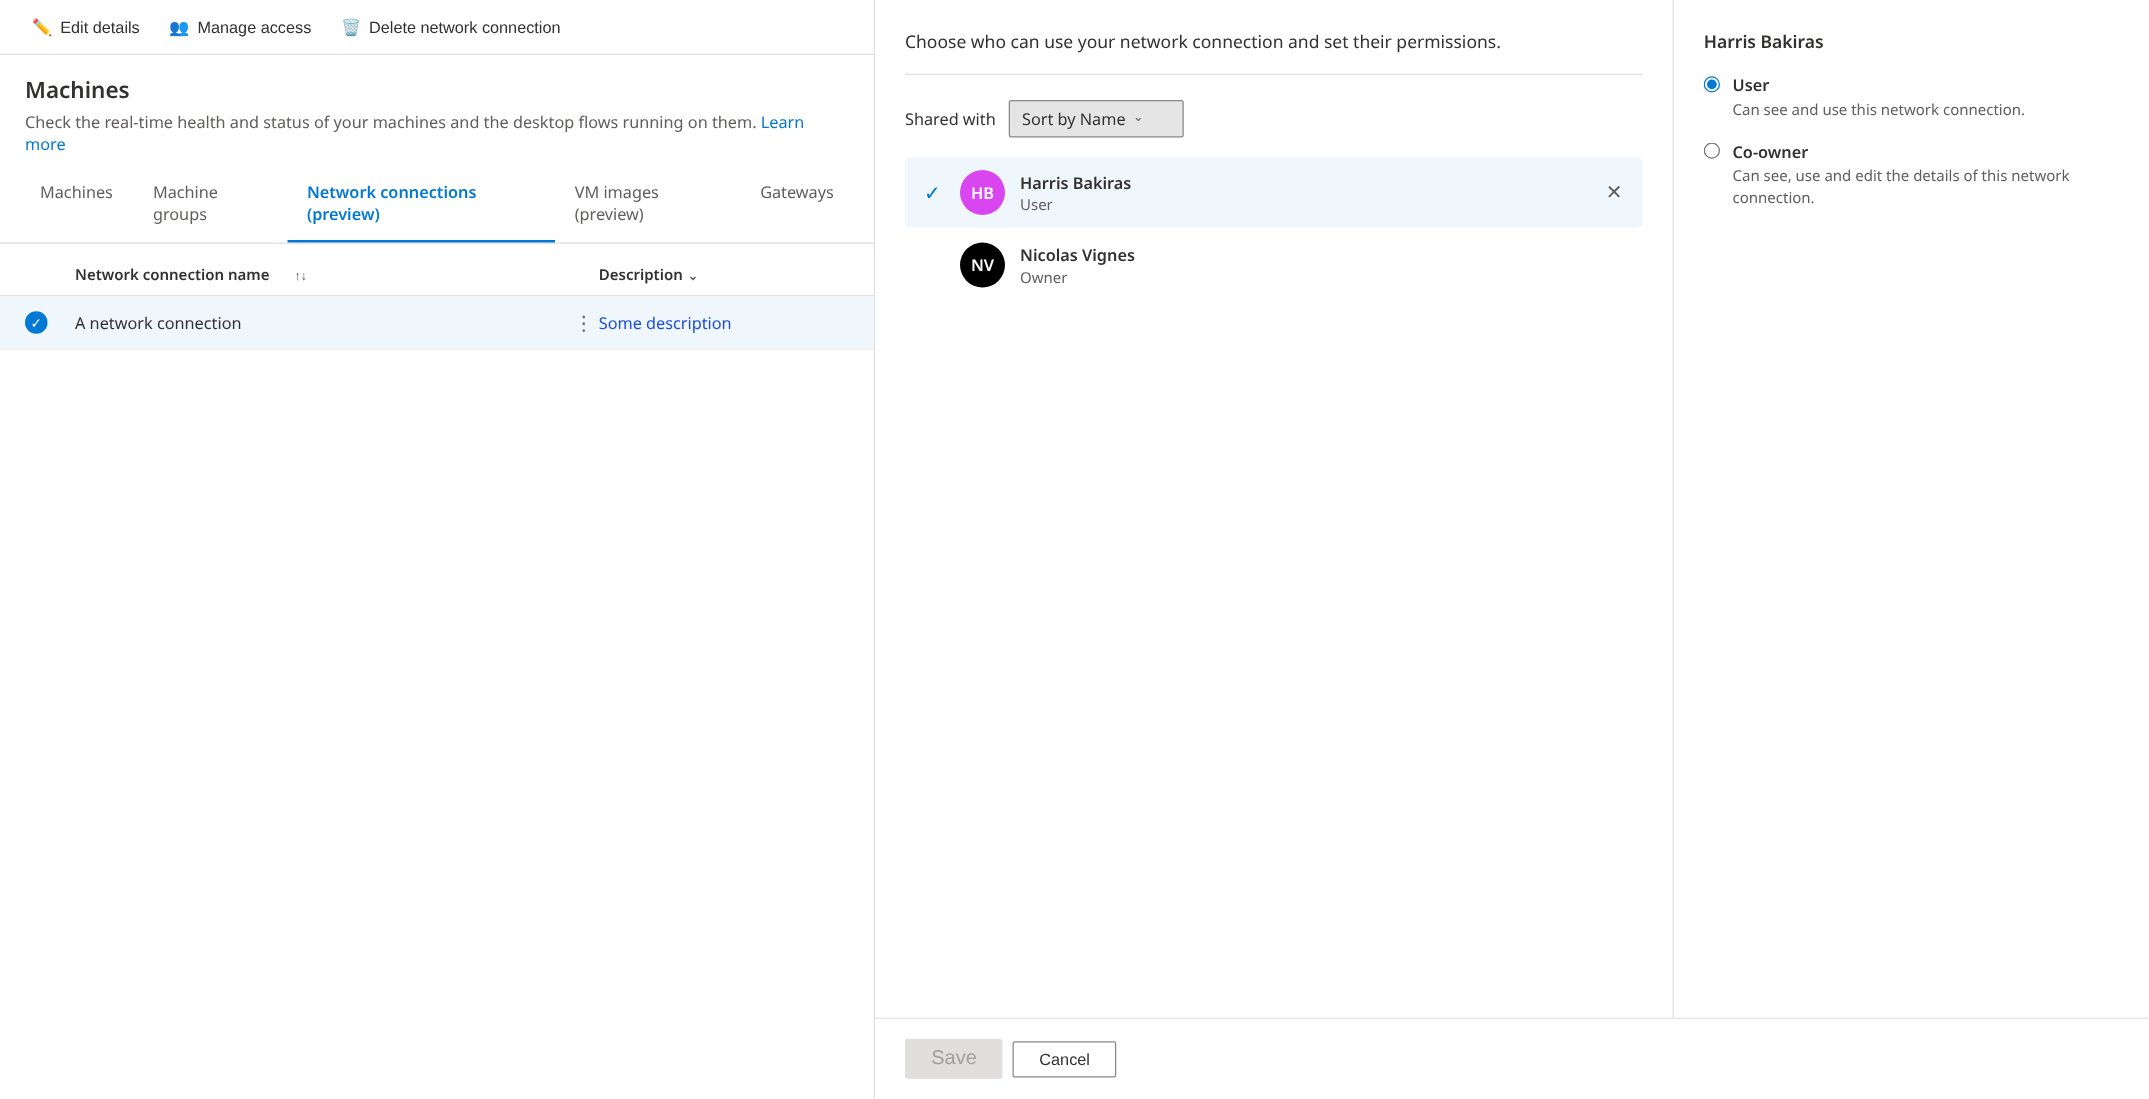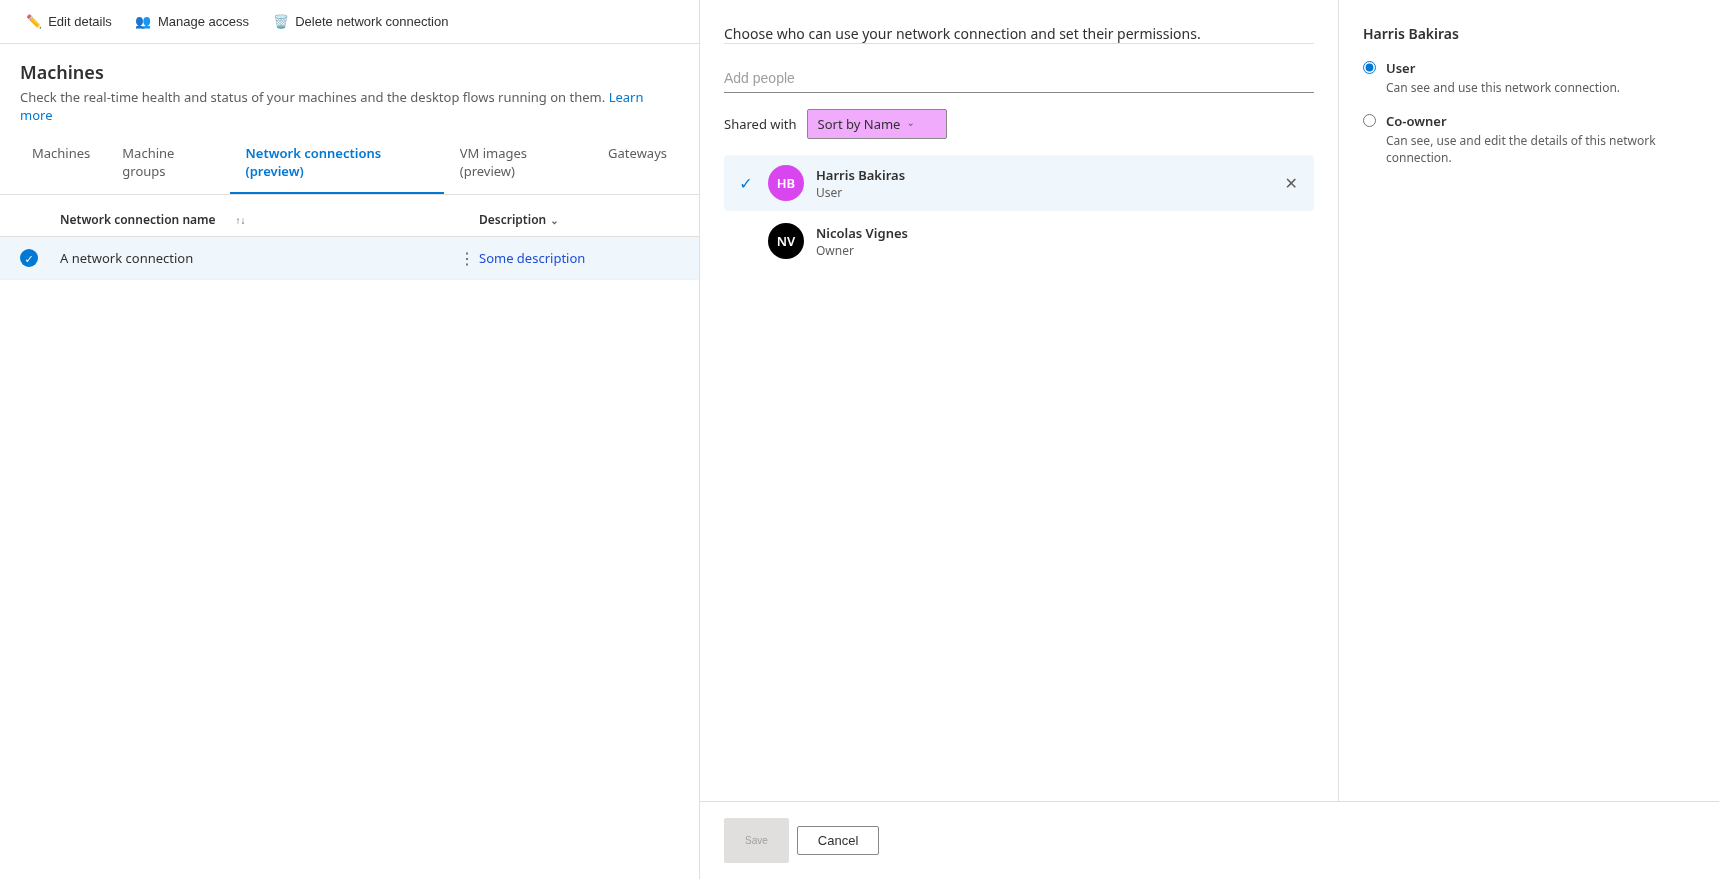--- a/index.html
+++ b/index.html
@@ -44,29 +44,29 @@
     .check-circle { width: 18px; height: 18px; border-radius: 50%; background: #0078d4; display: flex; align-items: center; justify-content: center; color: white; font-size: 11px; }
 
     
     .right-panel { flex: 1; display: flex; flex-direction: column; }
 
     
     .manage-panel { flex: 1; display: flex; }
     .manage-left { flex: 1; padding: 24px; border-right: 1px solid #e1dfdd; }
     .manage-right { width: 380px; padding: 24px; }
 
-    .panel-desc { font-size: 14px; color: #323130; margin-bottom: 20px; border-bottom: 1px solid #e1dfdd; }
+    .panel-desc { font-size: 14px; color: #323130; margin-bottom: 20px; padding-bottom: 16px; border-bottom: 1px solid #e1dfdd; }
 
     .add-people-input { width: 100%; padding: 6px 0; border: none; border-bottom: 1px solid #8a8886; font-size: 14px; outline: none; margin-bottom: 16px; color: #323130; }
     .add-people-input::placeholder { color: #a19f9d; }
 
     .shared-with-row { display: flex; align-items: center; gap: 10px; margin-bottom: 16px; }
     .shared-with-label { font-size: 13px; color: #323130; white-space: nowrap; }
 
-    .sort-select { display: flex; align-items: flex-start; gap: 6px; border: 1px solid #8a8886; padding: 5px 10px; border-radius: 2px; cursor: pointer; background: #f0abfc; font-size: 13px; min-width: 140px; }
+    .sort-select { display: flex; align-items: flex-start; gap: 6px; border: 1px solid #8a8886; padding: 5px 10px; border-radius: 2px; cursor: pointer; background: #e5e5e5; font-size: 13px; min-width: 140px; }
     .sort-select-arrow { font-size: 10px; color: #605e5c; }
 
     
     .people-list { display: flex; flex-direction: column; gap: 2px; }
     .person-item { display: flex; align-items: center; gap: 12px; padding: 10px 12px; border-radius: 4px; cursor: pointer; }
     .person-item.selected { background: #eff6fc; }
 
     .person-selected-check { width: 20px; display: flex; align-items: center; justify-content: center; }
     .blue-check { color: #0078d4; font-size: 16px; }
 
@@ -82,21 +82,21 @@
     .permissions-panel { }
     .permissions-title { font-size: 14px; font-weight: 600; margin-bottom: 16px; }
 
     .permission-option { display: flex; align-items: flex-start; gap: 10px; margin-bottom: 16px; }
     .radio-input { margin-top: 2px; cursor: pointer; accent-color: #0078d4; }
     .permission-label { font-size: 13px; font-weight: 600; margin-bottom: 2px; }
     .permission-desc { font-size: 12px; color: #605e5c; }
 
     
     .panel-footer { padding: 16px 24px; border-top: 1px solid #e1dfdd; display: flex; gap: 8px; align-items: center; }
-    .btn-save { padding: 16px 20px; background: #e1dfdd; border: 1px solid #e1dfdd; color: #a19f9d; font-size: 10px; cursor: not-allowed; border-radius: 2px; }
+    .btn-save { padding: 6px 20px; background: #e1dfdd; border: 1px solid #e1dfdd; color: #a19f9d; font-size: 16px; cursor: not-allowed; border-radius: 2px; }
     .btn-cancel { padding: 6px 20px; background: #fff; border: 1px solid #8a8886; color: #323130; font-size: 13px; cursor: pointer; border-radius: 2px; }
   </style>
 </head>
 <body>
 
 <div class="left-panel">
 
   <div class="toolbar">
     <button class="toolbar-btn">
       <span>✏️</span>
@@ -154,21 +154,20 @@
   </div>
 </div>
 
 <div class="right-panel">
 
   <div class="manage-panel">
 
     <div class="manage-left">
       <div class="panel-desc">Choose who can use your network connection and set their permissions.</div>
 
-      <input class="add-people-input" type="text" placeholder="Add people" style="">
 
       <div class="shared-with-row">
         <span class="shared-with-label">Shared with</span>
         <div class="sort-select">
           <span>Sort by Name</span>
           <span class="sort-select-arrow">⌄</span>
         </div>
       </div>
 
       <div class="people-list">

